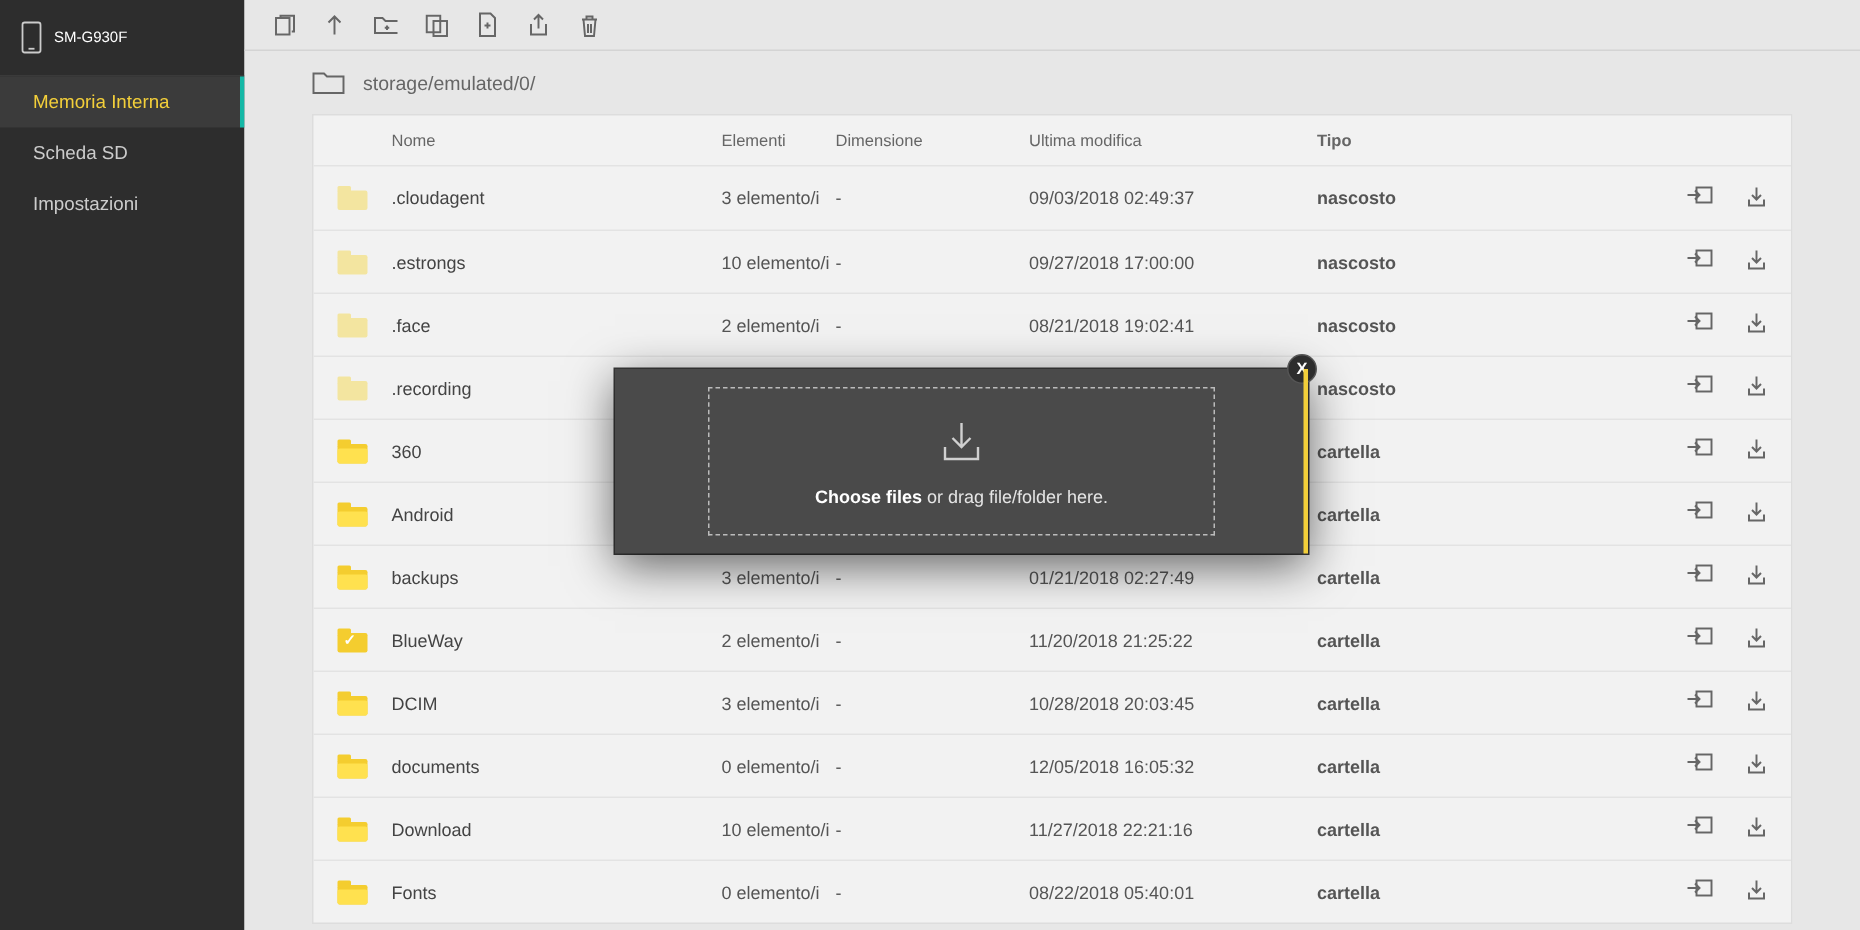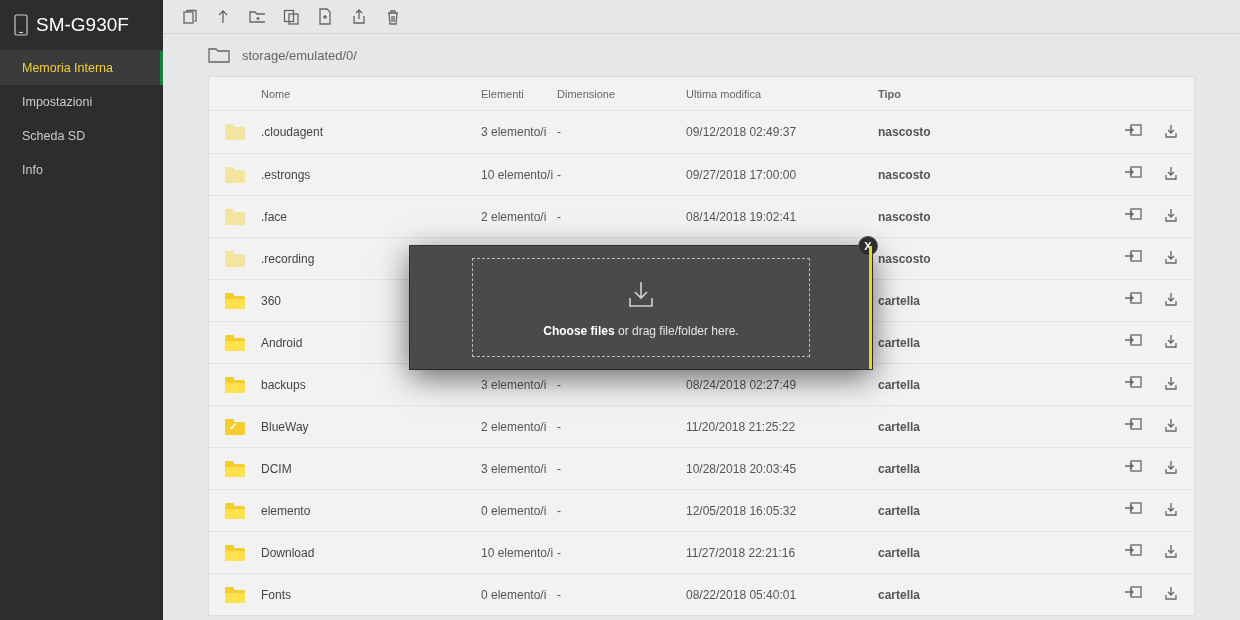--- a/index.html
+++ b/index.html
@@ -1,23 +1,23 @@
 <!DOCTYPE html>
 <html><head>
 <meta charset="utf-8">
 <style>
 * { box-sizing: border-box; margin: 0; padding: 0; }
 body { font-family: Arial, sans-serif; font-size: 13px; background: #e7e7e7; color: #333; width: 1240px; height: 620px; overflow: hidden; position: relative; }
 
 .sidebar { position: absolute; left: 0; top: 0; width: 163px; height: 620px; background: #2d2d2d; color: #ddd; }
 .device-header { display: flex; align-items: center; padding: 14px 10px 14px 14px; border-bottom: 1px solid #3a3a3a; }
 .device-header svg { margin-right: 8px; }
-.device-header span { font-size: 19px; color: #fff; }
+.device-header span { font-size: 10px; color: #fff; }
 .nav-item { padding: 10px 22px; font-size: 12.5px; color: #ccc; cursor: pointer; }
-.nav-item.active { background: #3b3b3b; color: #f3cf3a; border-right: 3px solid #15803d; }
+.nav-item.active { background: #3b3b3b; color: #f3cf3a; border-right: 3px solid #14b8a6; }
 
 .main { position: absolute; left: 163px; top: 0; right: 0; bottom: 0; background: #e7e7e7; display: flex; flex-direction: column; }
 .toolbar { height: 34px; display: flex; align-items: center; gap: 18px; padding-left: 18px; border-bottom: 1px solid #d4d4d4; }
 .toolbar .ticon { width: 16px; height: 16px; display: flex; align-items: center; justify-content: center; cursor: pointer; }
 .toolbar svg { display:block; }
 
 .content { flex: 1; padding: 12px 45px 0 45px; overflow: auto; }
 .path-row { display: flex; align-items: center; margin-bottom: 12px; color: #555; }
 .path-row svg { margin-right: 12px; }
 .path-row span { font-size: 13px; color: #666; }
@@ -63,23 +63,22 @@
 <div class="sidebar">
   <div class="device-header">
     <svg width="14" height="22" viewBox="0 0 14 22" fill="none" stroke="#ccc" stroke-width="1.2">
         <rect x="1" y="1" width="12" height="20" rx="1.5"></rect>
         <line x1="5" y1="18.5" x2="9" y2="18.5"></line>
       </svg>
     <span>SM-G930F</span>
   </div>
   <div id="sidebar-nav">
       <div class="nav-item active">Memoria Interna</div>
+      <div class="nav-item">Scheda SD</div>
       <div class="nav-item">Impostazioni</div>
-      <div class="nav-item">Scheda SD</div>
-      <div class="nav-item">Info</div>
     </div>
 </div>
 
 <div class="main">
   <div class="toolbar">
     <div class="ticon">
         <svg width="16" height="16" fill="none" stroke="#666" stroke-width="1.3">
           <rect x="3" y="3" width="9" height="11"></rect>
           <path d="M6 3V1.5h9V12h-1.5"></path>
         </svg>
@@ -142,21 +141,21 @@
           <div class="trow">
             <div class="col-icon">
               <div class="folder-ic pale">
                 <div class="tab"></div>
                 <div class="body"></div>
               </div>
             </div>
             <div class="col-name">.cloudagent</div>
             <div class="col-el">3 elemento/i</div>
             <div class="col-dim">-</div>
-            <div class="col-mod">09/12/2018 02:49:37</div>
+            <div class="col-mod">09/03/2018 02:49:37</div>
             <div class="col-type">nascosto</div>
             <div class="col-act">
               <span class="row-action-ic"><svg width="18" height="14" fill="none" stroke="#666" stroke-width="1.3">
                   <rect x="7" y="2" width="10" height="10"></rect>
                   <path d="M1 7h8M6 4l3 3-3 3"></path>
                 </svg></span>
               <span class="row-action-ic"><svg width="14" height="16" fill="none" stroke="#666" stroke-width="1.3">
                   <path d="M7 2v8M4 7l3 3 3-3"></path>
                   <path d="M2 10v4h10v-4"></path>
                 </svg></span>
@@ -188,21 +187,21 @@
           <div class="trow">
             <div class="col-icon">
               <div class="folder-ic pale">
                 <div class="tab"></div>
                 <div class="body"></div>
               </div>
             </div>
             <div class="col-name">.face</div>
             <div class="col-el">2 elemento/i</div>
             <div class="col-dim">-</div>
-            <div class="col-mod">08/14/2018 19:02:41</div>
+            <div class="col-mod">08/21/2018 19:02:41</div>
             <div class="col-type">nascosto</div>
             <div class="col-act">
               <span class="row-action-ic"><svg width="18" height="14" fill="none" stroke="#666" stroke-width="1.3">
                   <rect x="7" y="2" width="10" height="10"></rect>
                   <path d="M1 7h8M6 4l3 3-3 3"></path>
                 </svg></span>
               <span class="row-action-ic"><svg width="14" height="16" fill="none" stroke="#666" stroke-width="1.3">
                   <path d="M7 2v8M4 7l3 3 3-3"></path>
                   <path d="M2 10v4h10v-4"></path>
                 </svg></span>
@@ -280,21 +279,21 @@
           <div class="trow">
             <div class="col-icon">
               <div class="folder-ic open">
                 <div class="tab"></div>
                 <div class="body"></div>
               </div>
             </div>
             <div class="col-name">backups</div>
             <div class="col-el">3 elemento/i</div>
             <div class="col-dim">-</div>
-            <div class="col-mod">08/24/2018 02:27:49</div>
+            <div class="col-mod">01/21/2018 02:27:49</div>
             <div class="col-type">cartella</div>
             <div class="col-act">
               <span class="row-action-ic"><svg width="18" height="14" fill="none" stroke="#666" stroke-width="1.3">
                   <rect x="7" y="2" width="10" height="10"></rect>
                   <path d="M1 7h8M6 4l3 3-3 3"></path>
                 </svg></span>
               <span class="row-action-ic"><svg width="14" height="16" fill="none" stroke="#666" stroke-width="1.3">
                   <path d="M7 2v8M4 7l3 3 3-3"></path>
                   <path d="M2 10v4h10v-4"></path>
                 </svg></span>
@@ -346,21 +345,21 @@
                 </svg></span>
             </div>
           </div>
           <div class="trow">
             <div class="col-icon">
               <div class="folder-ic open">
                 <div class="tab"></div>
                 <div class="body"></div>
               </div>
             </div>
-            <div class="col-name">elemento</div>
+            <div class="col-name">documents</div>
             <div class="col-el">0 elemento/i</div>
             <div class="col-dim">-</div>
             <div class="col-mod">12/05/2018 16:05:32</div>
             <div class="col-type">cartella</div>
             <div class="col-act">
               <span class="row-action-ic"><svg width="18" height="14" fill="none" stroke="#666" stroke-width="1.3">
                   <rect x="7" y="2" width="10" height="10"></rect>
                   <path d="M1 7h8M6 4l3 3-3 3"></path>
                 </svg></span>
               <span class="row-action-ic"><svg width="14" height="16" fill="none" stroke="#666" stroke-width="1.3">

